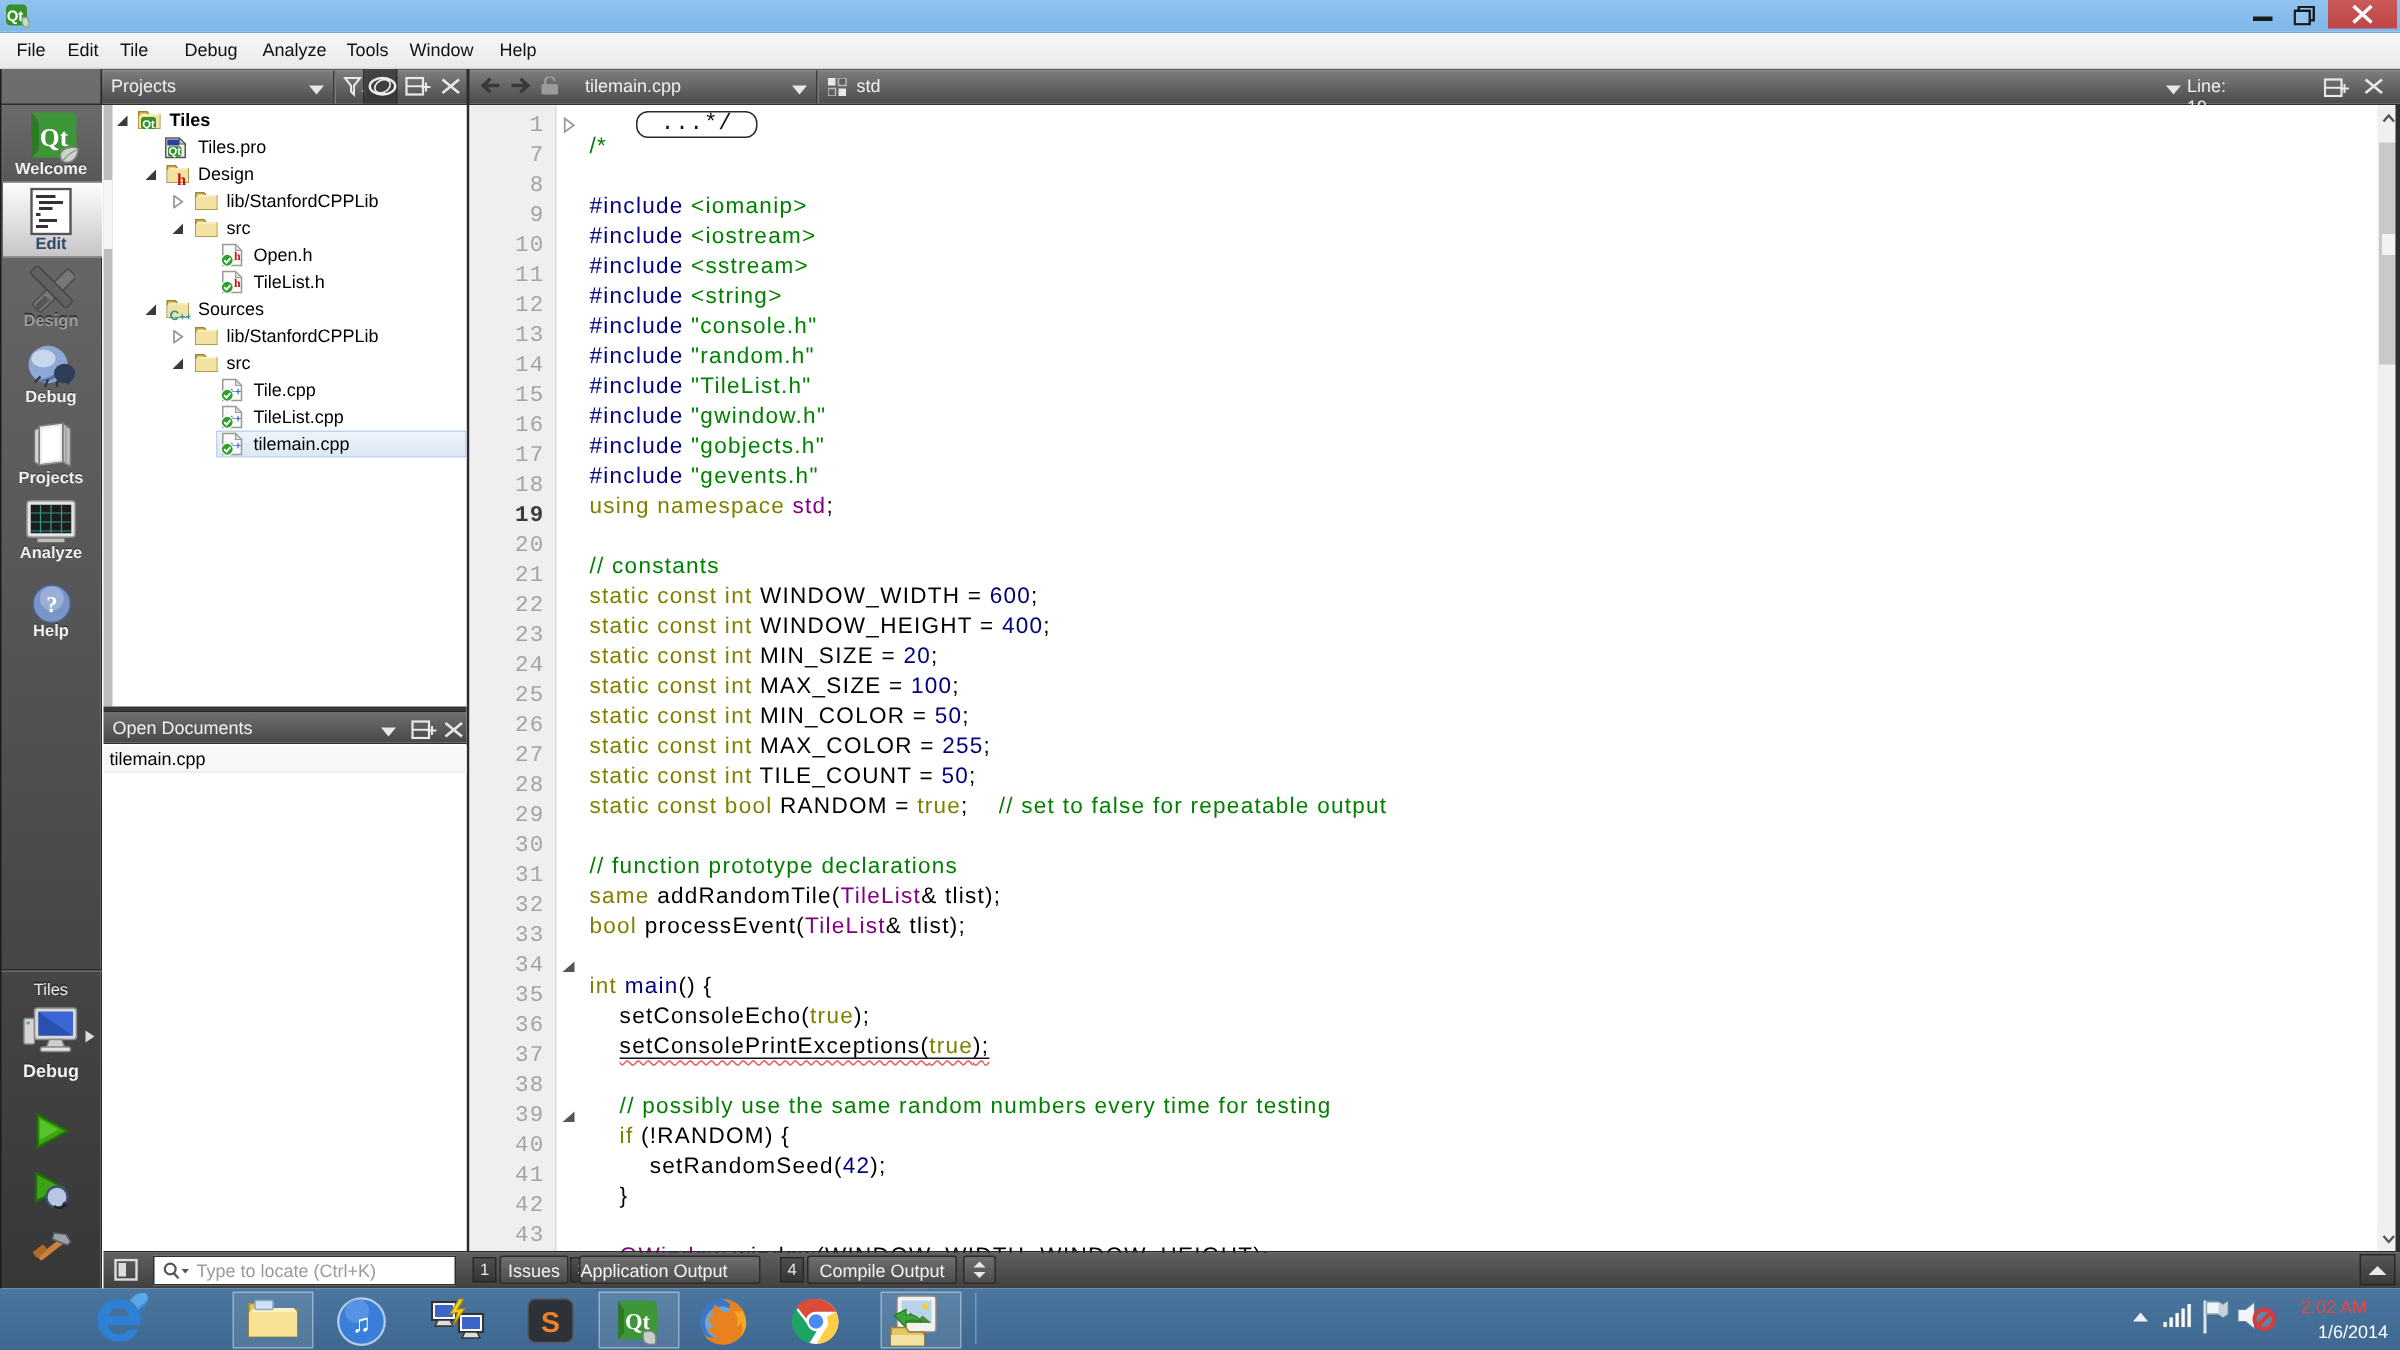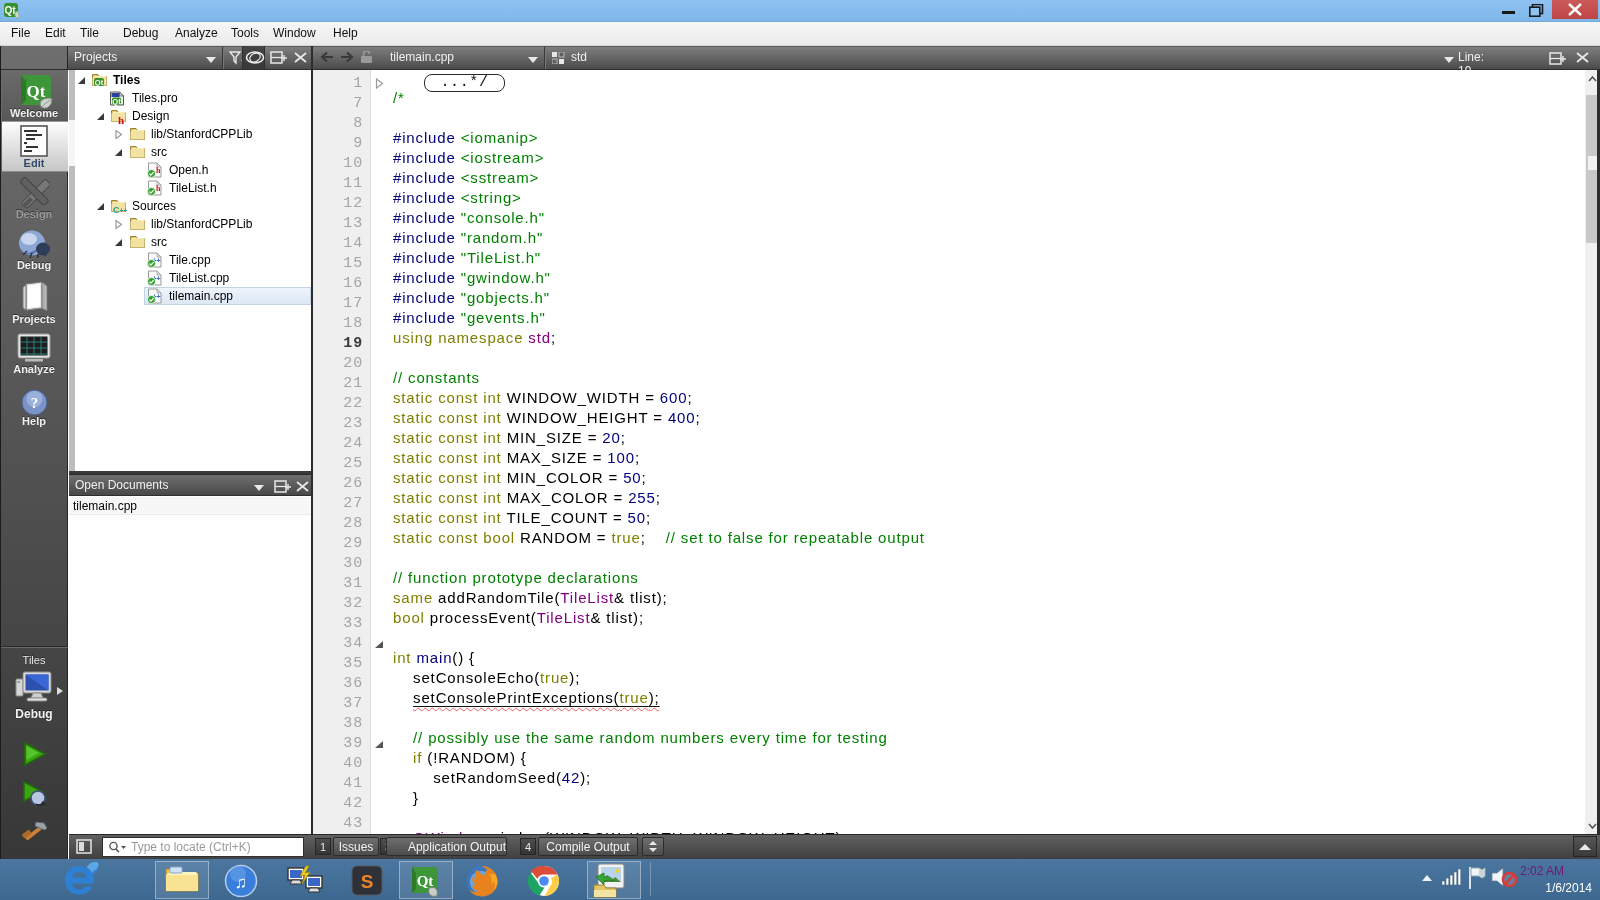--- a/index.html
+++ b/index.html
@@ -498,21 +498,21 @@
 <div class="abs" style="left:102px;top:837px;width:202px;height:20px;background:#fff;border:1px solid #2e2e2e"></div>
 <svg class="abs" style="left:108px;top:841px" width="20" height="12">
       <circle cx="5.5" cy="5" r="3.6" fill="none" stroke="#555" stroke-width="1.4"></circle>
       <path d="M8 8 l3 3.2" stroke="#555" stroke-width="1.6"></path>
       <path d="M13 5 l5 0 -2.5 3z" fill="#555"></path>
     </svg>
 <div class="abs" style="left:131px;top:840px;font-size:12px;color:#9a9a9a">Type to locate (Ctrl+K)</div>
 <div class="abs" style="left:315px;top:838px;width:16px;height:17px;background:linear-gradient(#4e4e4e,#353535);border:1px solid #272727;color:#e8e8e8;font-size:11px;text-align:center;line-height:16px">1</div>
 <div class="abs" style="left:333px;top:837px;width:46px;height:19px;background:linear-gradient(#6e6e6e,#4c4c4c);border:1px solid #2c2c2c;border-radius:2px;color:#f2f2f2;font-size:12px;text-align:center;line-height:18px">Issues</div>
 <div class="abs" style="left:380px;top:838px;width:16px;height:17px;background:linear-gradient(#4e4e4e,#353535);border:1px solid #272727;color:#e8e8e8;font-size:11px;text-align:center;line-height:16px">3</div>
-<div class="abs" style="left:386px;top:837px;width:121px;height:19px;background:linear-gradient(#6e6e6e,#4c4c4c);border:1px solid #2c2c2c;border-radius:2px;color:#f2f2f2;font-size:12px;text-align:right;line-height:18px">Application Output</div>
+<div class="abs" style="left:386px;top:837px;width:121px;height:19px;background:linear-gradient(#6e6e6e,#4c4c4c);border:1px solid #2c2c2c;border-radius:2px;color:#f2f2f2;font-size:12px;text-align:left;line-height:18px">Application Output</div>
 <div class="abs" style="left:520px;top:838px;width:16px;height:17px;background:linear-gradient(#4e4e4e,#353535);border:1px solid #272727;color:#e8e8e8;font-size:11px;text-align:center;line-height:16px">4</div>
 <div class="abs" style="left:538px;top:837px;width:100px;height:19px;background:linear-gradient(#6e6e6e,#4c4c4c);border:1px solid #2c2c2c;border-radius:2px;color:#f2f2f2;font-size:12px;text-align:center;line-height:18px">Compile Output</div>
 <div class="abs" style="left:642px;top:837px;width:22px;height:19px;background:linear-gradient(#6e6e6e,#4c4c4c);border:1px solid #2c2c2c;border-radius:2px"></div>
 <svg class="abs" style="left:647px;top:840px" width="12" height="13">
       <path d="M2 5 l4 -4 4 4z" fill="#e8e8e8"></path>
       <path d="M2 8 l4 4 4 -4z" fill="#e8e8e8"></path>
     </svg>
 <div class="abs" style="left:1573px;top:836px;width:24px;height:21px;background:linear-gradient(#555,#3a3a3a);border:1px solid #272727"></div>
 <svg class="abs" style="left:1578px;top:842px" width="14" height="9">
       <path d="M1 8 l6 -6 6 6z" fill="#e8e8e8"></path>
@@ -608,16 +608,16 @@
 <svg class="abs" style="left:1468px;top:866px" width="18" height="24" viewBox="0 0 18 24">
       <path d="M2 1 v22" stroke="#dde4ea" stroke-width="2"></path>
       <path d="M3 2 h8 l3 2 3 -2 v8 l-3 2 -3 -2 h-8z" fill="#f2f5f8" stroke="#8aa"></path>
       <path d="M11 2 l3 2 3 -2 v8 l-3 2 -3 -2z" fill="#c8d2da"></path>
     </svg>
 <svg class="abs" style="left:1491px;top:866px" width="26" height="22" viewBox="0 0 26 22">
       <path d="M1 7 h5 l6 -5 v18 l-6 -5 h-5z" fill="#f2f5f8" stroke="#6a8099" stroke-width=".8"></path>
       <circle cx="18.5" cy="13.5" r="6.5" fill="#fff" fill-opacity=".15" stroke="#d93a3a" stroke-width="2.6"></circle>
       <path d="M14 18 l9 -9" stroke="#d93a3a" stroke-width="2.6"></path>
     </svg>
-<div class="abs" style="left:1520px;top:864px;width:72px;text-align:left;font-size:12px;color:#701a75">2:02 AM</div>
+<div class="abs" style="left:1520px;top:864px;width:72px;text-align:center;font-size:12px;color:#ef4444">2:02 AM</div>
 <div class="abs" style="left:1520px;top:881px;width:72px;text-align:right;font-size:12px;color:#fff">1/6/2014</div>
 
 </div>
 
 </body></html>

